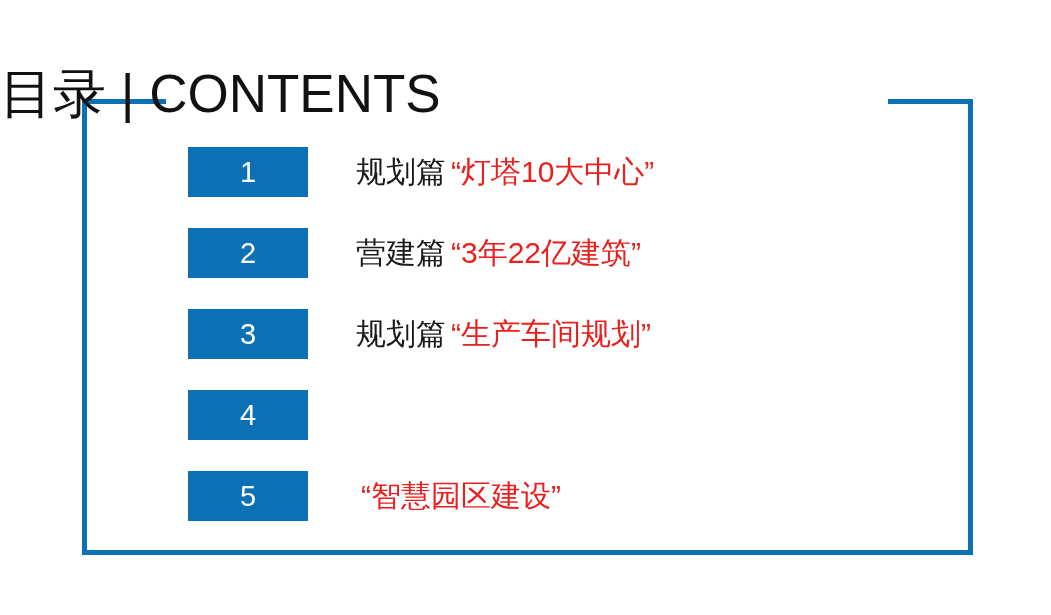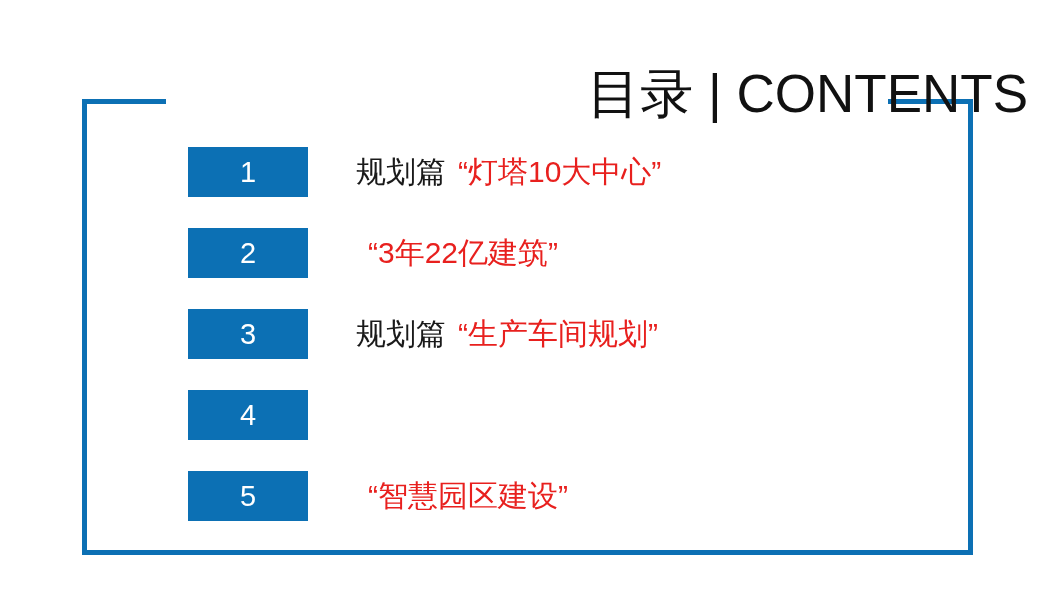--- a/index.html
+++ b/index.html
@@ -28,21 +28,21 @@
   .frame-left       { left: 82px;  top: 99px;  width: 5px;   height: 456px; }
   .frame-right      { left: 968px; top: 99px;  width: 5px;   height: 456px; }
   .frame-bottom     { left: 82px;  top: 550px; width: 891px; height: 5px; }
 
   
   #title {
     position: absolute;
     left: 0;
     top: 62px;
     width: 1028px;
-    text-align: right;
+    text-align: left;
     font-size: 53px;
     line-height: 64px;
     font-weight: 400;
     color: #111111;
     letter-spacing: 0px;
     white-space: nowrap;
   }
 
   
   #contents {
@@ -82,21 +82,21 @@
     display: flex;
     align-items: baseline;
   }
   .section-label {
     color: #1a1a1a;
     font-weight: 400;
   }
   .section-title {
     color: #E8201E;
     font-weight: 400;
-    margin-left: 12px;
+    margin-left: 5px;
   }
 </style>
 </head>
 <body>
 
 <div id="slide">
 
   <div class="frame-seg frame-top-left"></div>
   <div class="frame-seg frame-top-right"></div>
   <div class="frame-seg frame-left"></div>
@@ -111,20 +111,21 @@
       <div class="num-box">1</div>
       <div class="row-text">
         <span class="section-label">规划篇</span>
         <span class="section-title">“灯塔10大中心”</span>
       </div>
     </div>
 
     <div class="toc-row">
       <div class="num-box">2</div>
       <div class="row-text">
+        <span class="section-label">营建篇</span>
         <span class="section-title">“3年22亿建筑”</span>
       </div>
     </div>
 
     <div class="toc-row">
       <div class="num-box">3</div>
       <div class="row-text">
         <span class="section-label">规划篇</span>
         <span class="section-title">“生产车间规划”</span>
       </div>

